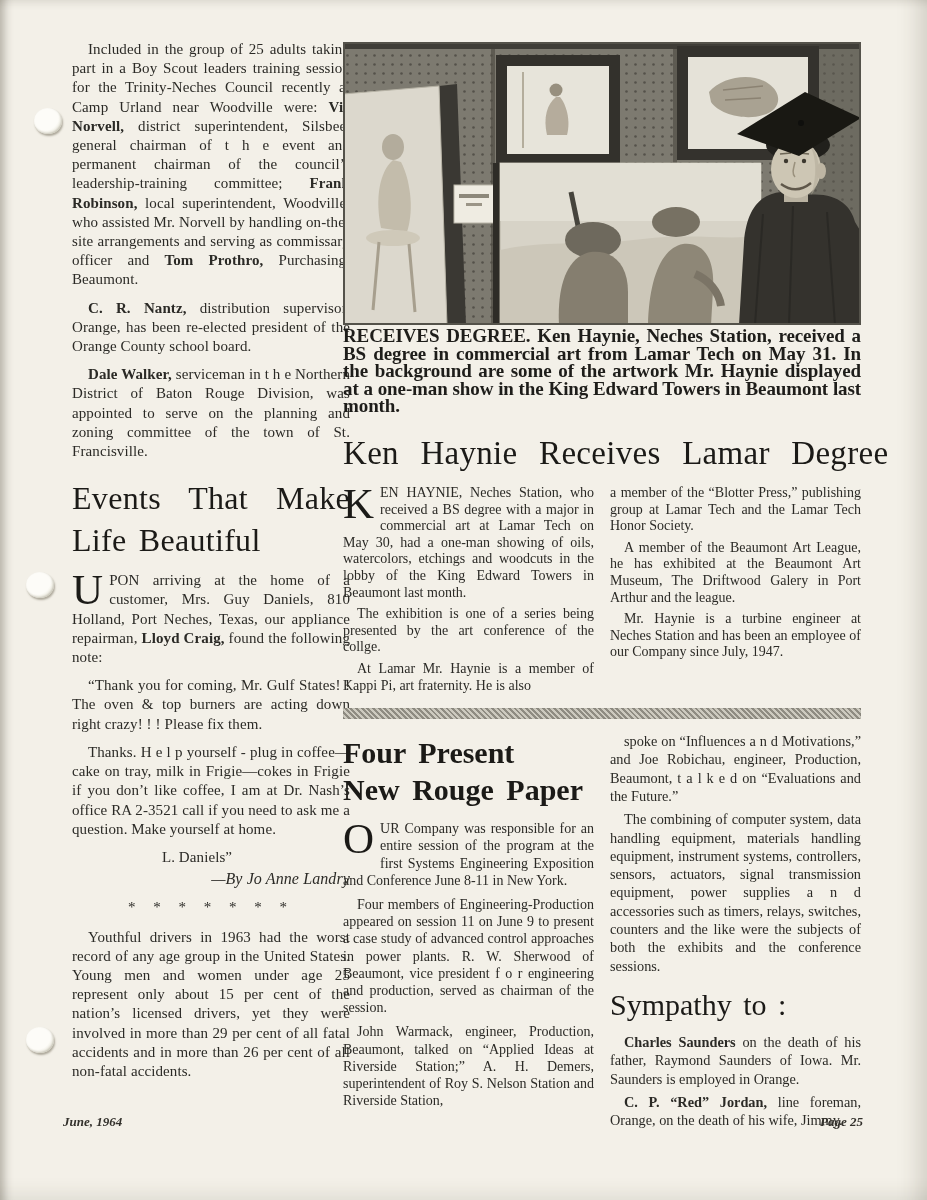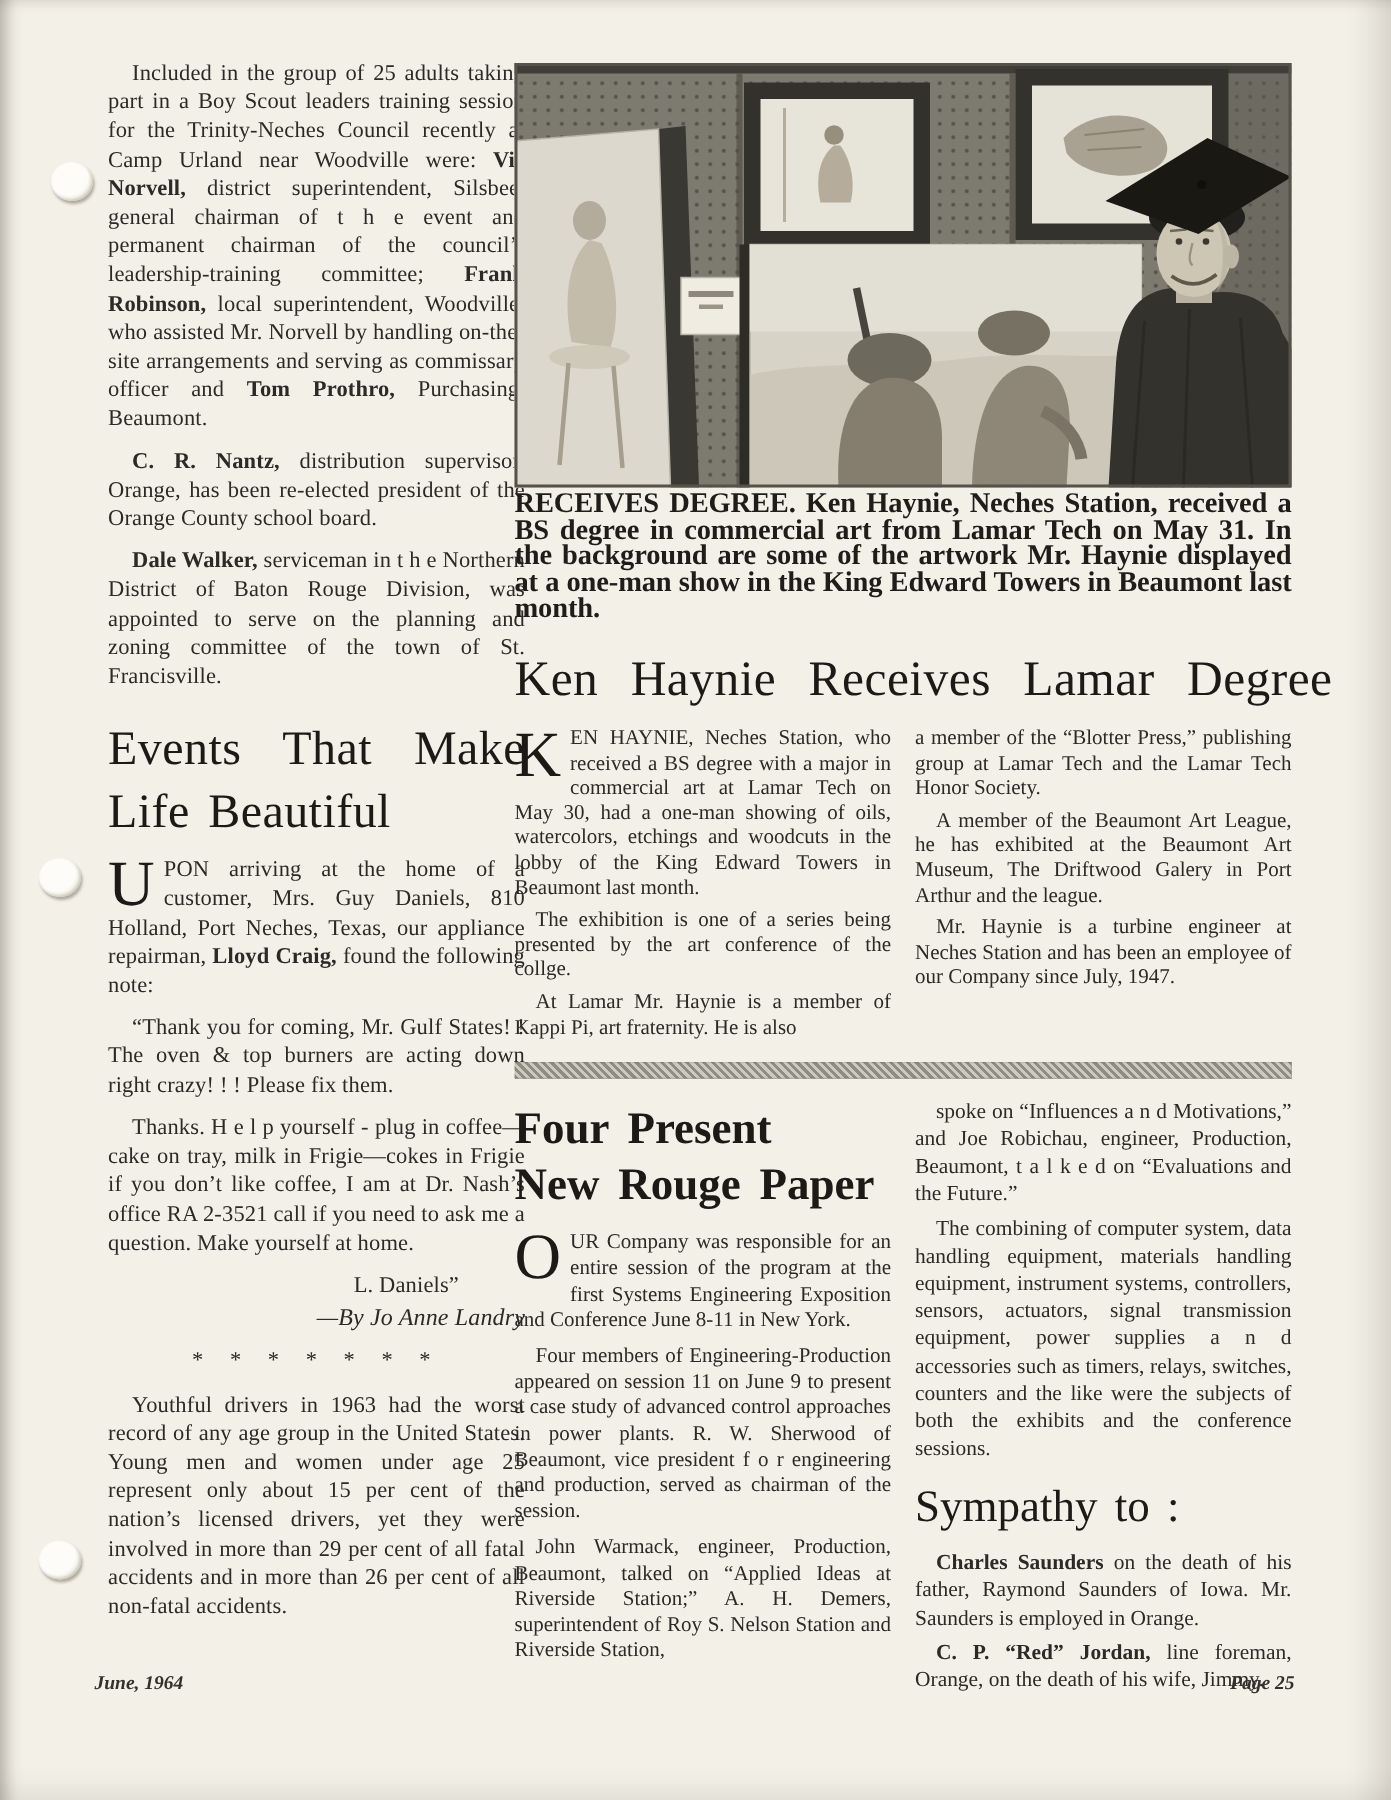--- a/index.html
+++ b/index.html
@@ -16,21 +16,21 @@
          box-shadow:1px 2px 2px rgba(90,85,65,.45), inset -1px -1px 2px rgba(120,115,95,.3);}
   
   .left-col{position:absolute;left:72px;top:40px;width:278px;text-align:justify;
             font-size:15px;line-height:19.2px;letter-spacing:.1px;}
   .left-col p{margin:0 0 9px 0;text-indent:16px;}
   b{font-weight:700;}
   .h-events{font-size:32px;line-height:42px;font-weight:400;color:var(--ink_dark);
             margin:16px 0 10px 0;letter-spacing:.3px;word-spacing:4px;}
   .dropcap{float:left;font-size:43px;line-height:33px;padding:2px 6px 0 0;color:var(--ink_dark);}
   p.nodent{text-indent:0;}
-  .sig{text-align:right;text-indent:0;margin:0 44px 2px 0 !important;}
+  .sig{text-align:center;text-indent:0;margin:0 44px 2px 0 !important;}
   .byline{text-align:right;text-indent:0;font-style:italic;font-size:16px;margin:0 0 10px 0 !important;}
   .stars{text-align:center;text-indent:0 !important;letter-spacing:7px;margin:4px 0 10px 0 !important;}
   
   .right-area{position:absolute;left:343px;top:42px;width:518px;}
   .photo{width:518px;height:283px;display:block;background:#7d7a70;}
   .caption{font-family:Liberation Serif, serif;font-weight:700;
            font-size:19px;line-height:17.6px;margin-top:2px;color:#1e1d1a;text-align:justify;letter-spacing:-.1px;}
   .h-haynie{font-size:33px;font-weight:400;color:var(--ink_dark);margin:12px 0 0 0;line-height:38px;
             word-spacing:13px;letter-spacing:.3px;white-space:nowrap;}
   .cols{display:flex;gap:16px;margin-top:13px;}

